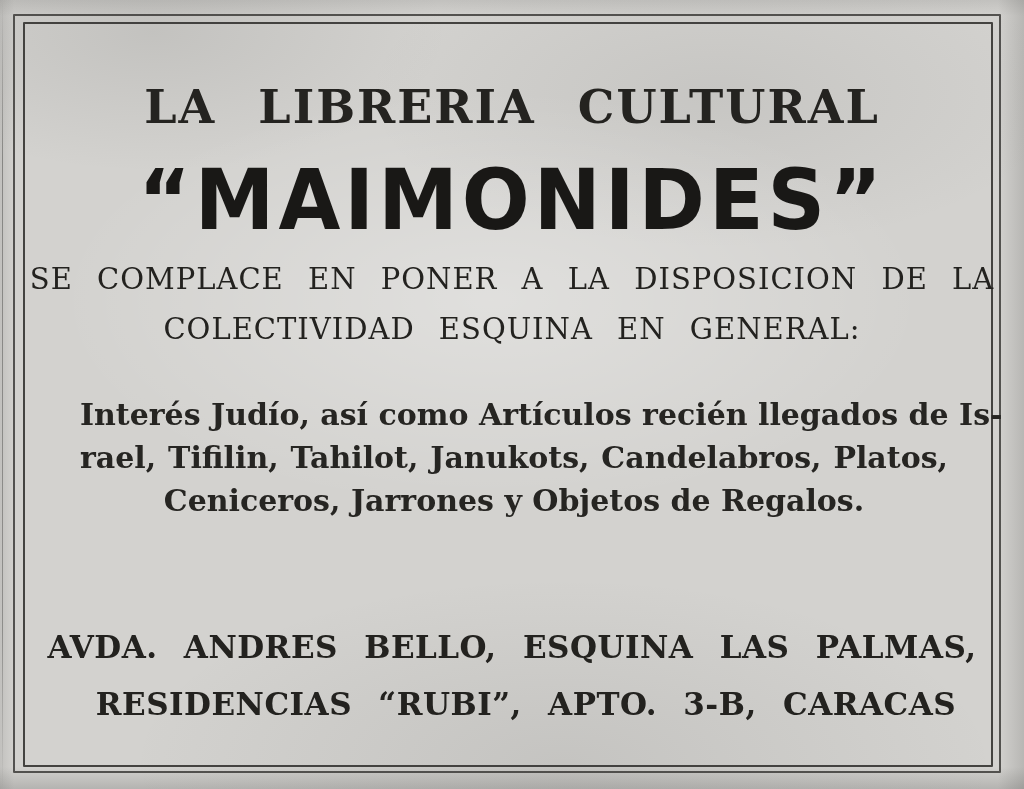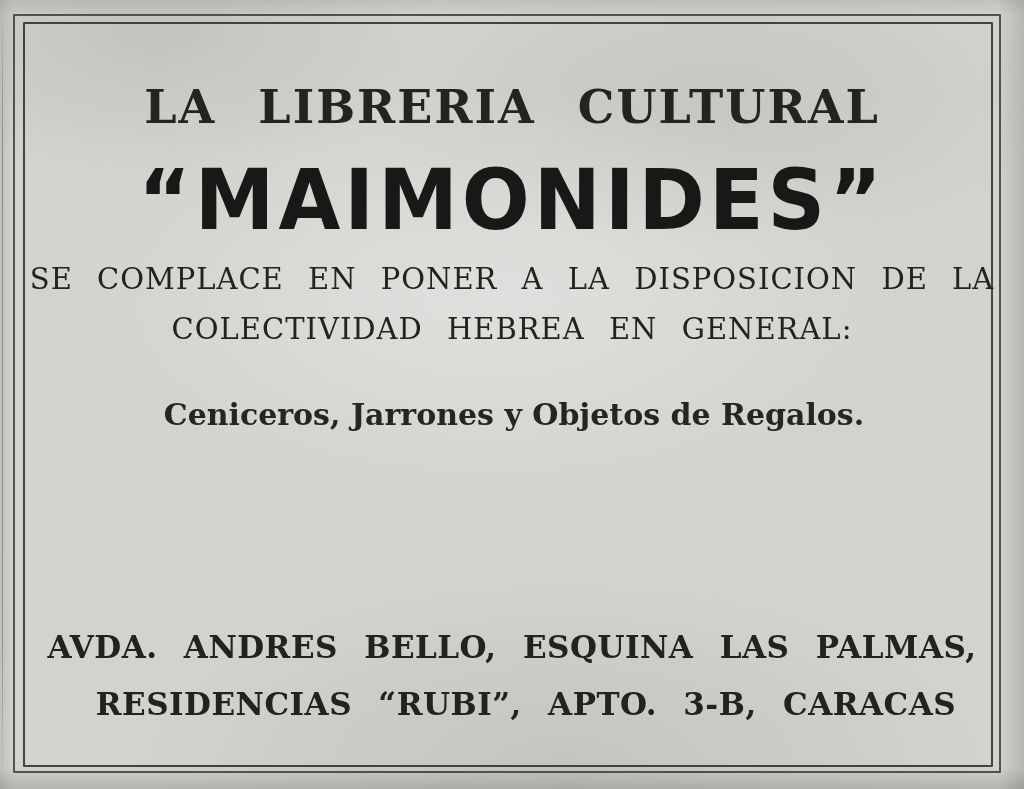--- a/index.html
+++ b/index.html
@@ -103,23 +103,25 @@
 <div class="frame-inner"></div>
 
 <div class="advert">
 
   <div class="line title">LA LIBRERIA CULTURAL</div>
 
   <div class="line brand">“MAIMONIDES”</div>
 
   <div class="line subtitle subtitle-1">SE COMPLACE EN PONER A LA DISPOSICION DE LA</div>
 
-  <div class="line subtitle subtitle-2">COLECTIVIDAD HEBREA EN GENERAL:</div>
+  <div class="line subtitle subtitle-2">COLECTIVIDAD ESQUINA EN GENERAL:</div>
 
   <div class="body-block">
+    <div class="body-line">Interés Judío, así como Artículos recién llegados de Is-</div>
+    <div class="body-line">rael, Tifilin, Tahilot, Janukots, Candelabros, Platos,</div>
     <div class="body-line last">Ceniceros, Jarrones y Objetos de Regalos.</div>
   </div>
 
   <div class="line address address-1">AVDA. ANDRES BELLO, ESQUINA LAS PALMAS,</div>
 
   <div class="line address address-2">RESIDENCIAS “RUBI”, APTO. 3-B, CARACAS</div>
 
 </div>
 
 </body></html>

